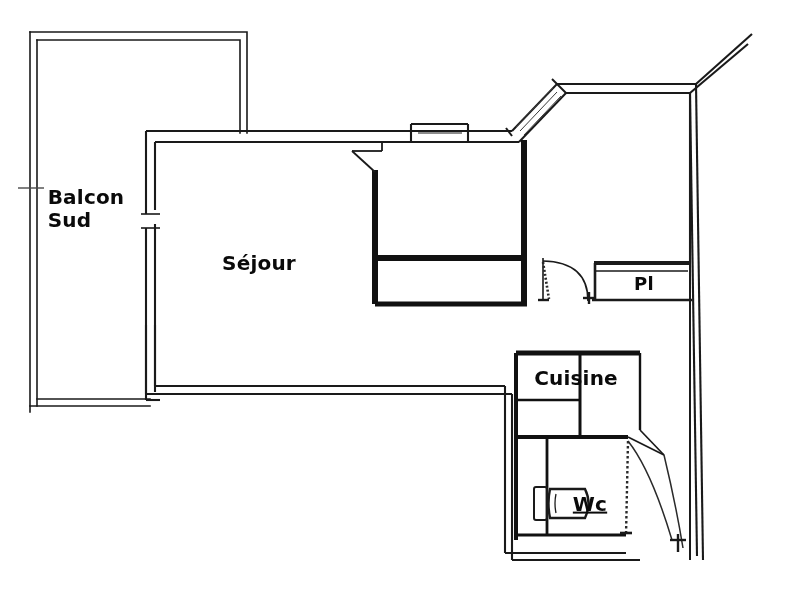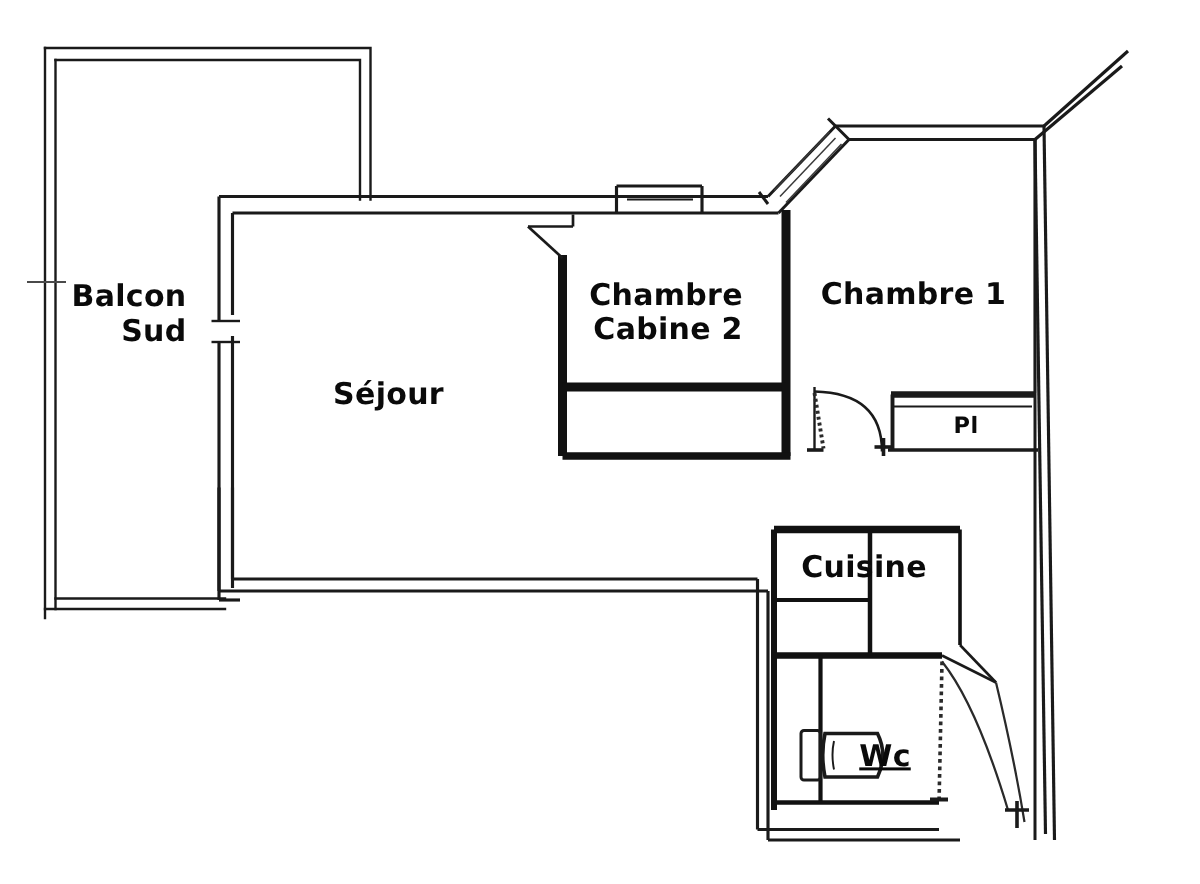--- a/index.html
+++ b/index.html
@@ -26,21 +26,21 @@
     top: 0;
     width: 800px;
     height: 589px;
     display: block;
   }
   .room-label {
     position: absolute;
     font-family: "DejaVu Sans", sans-serif;
     font-weight: bold;
     color: #0a0a0a;
-    text-align: right;
+    text-align: left;
     line-height: 1.14;
     white-space: pre;
     letter-spacing: 0.2px;
     pointer-events: none;
     transform: translate(-50%, -50%);
   }
 </style>
 </head>
 <body>
 
@@ -233,25 +233,22 @@
       <path d="M 146 400 L 160 400"></path>
     </g>
 
   </svg>
 
   <div class="room-label" style="left:86px; top:209px; font-size:20px;">Balcon
 Sud</div>
 
   <div class="room-label" style="left:259px; top:263px; font-size:20px;">Séjour</div>
 
-  <div class="room-label" style="left:444px; top:208px; font-size:20px;">Chambre
-Cabine 2</div>
-
-
-  <div class="room-label" style="left:609px; top:196px; font-size:20px;">Chambre 1</div>
-
-  <div class="room-label" style="left:644px; top:284px; font-size:15px;">Pl</div>
+
+
+
+  <div class="room-label" style="left:644px; top:284px; font-size:18px;">Pl</div>
 
   <div class="room-label" style="left:576px; top:378px; font-size:20px;">Cuisine</div>
 
   <div class="room-label" style="left:590px; top:504px; font-size:20px;text-decoration:underline;">Wc</div>
 
 </div>
 
 </body></html>

